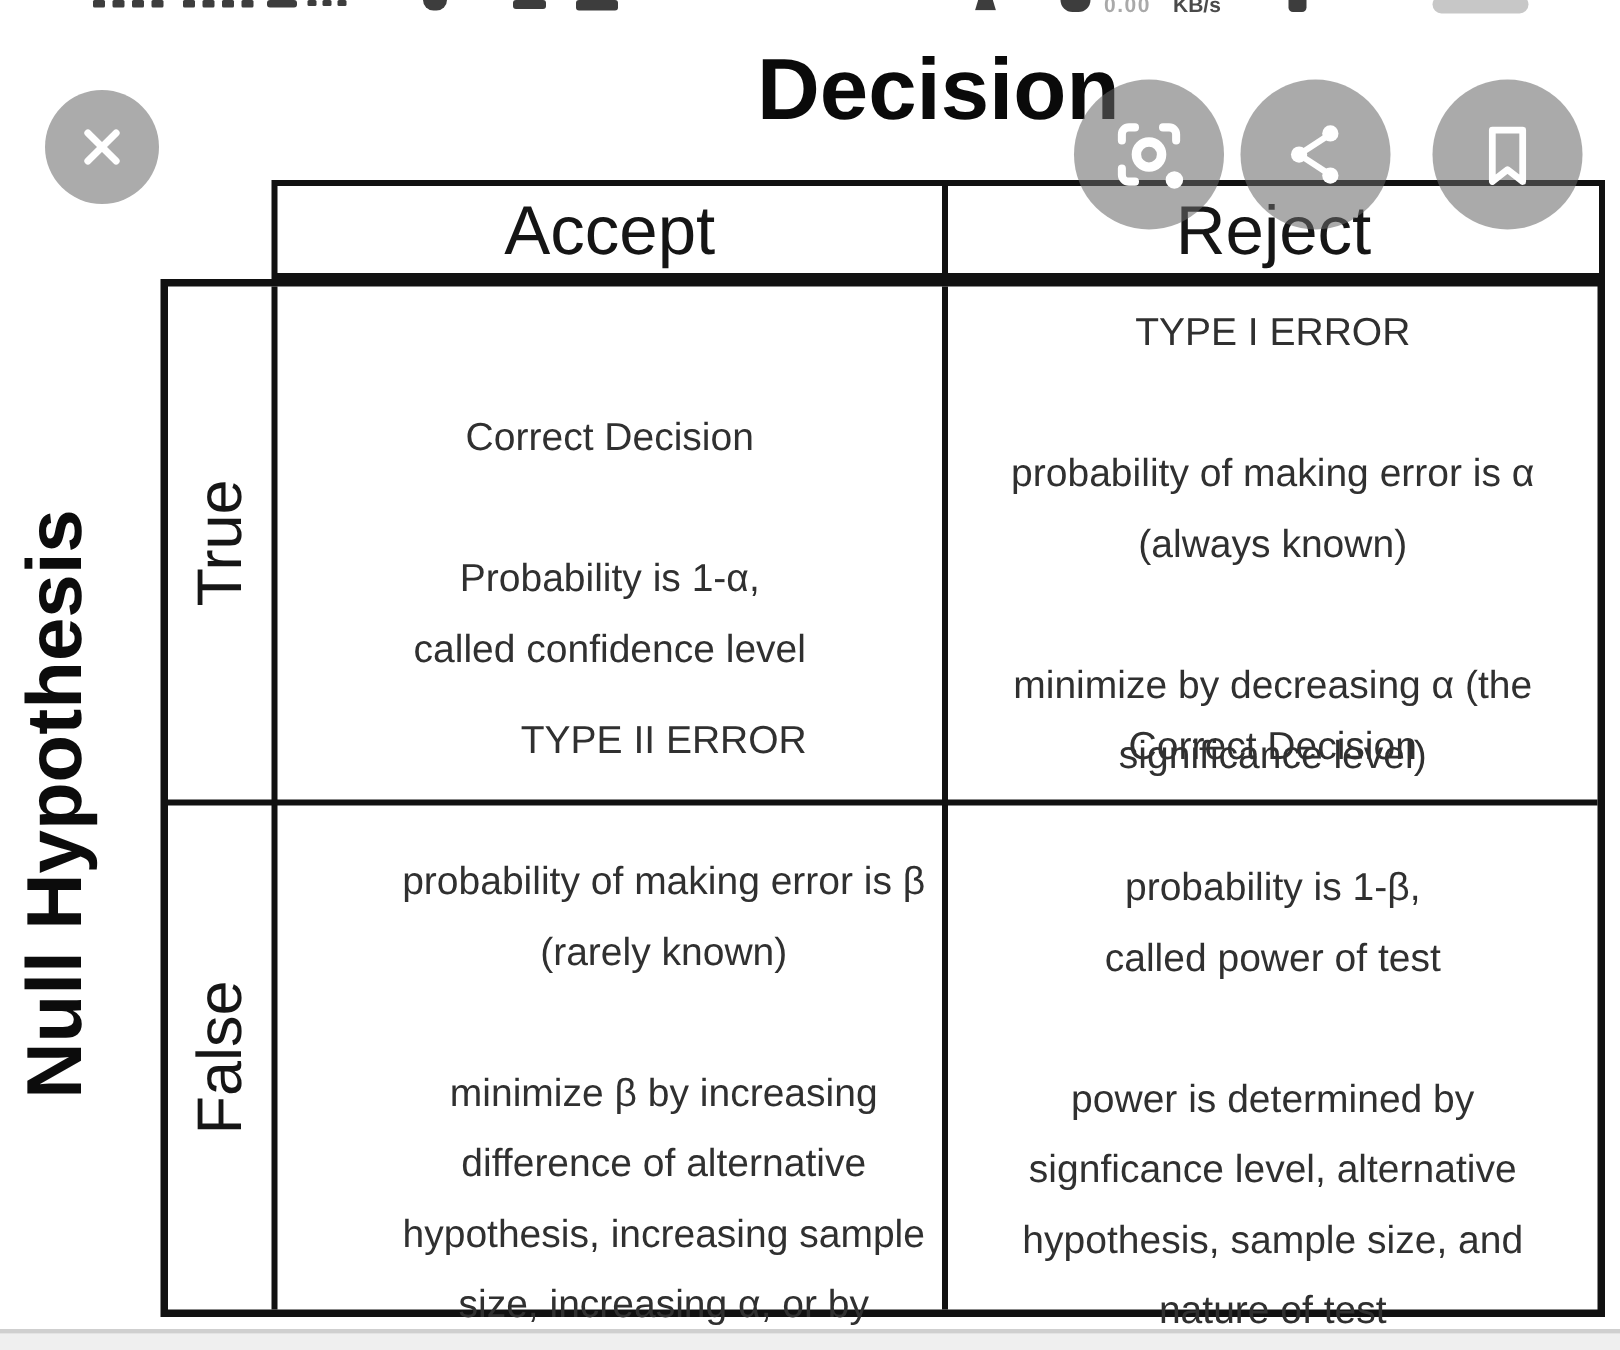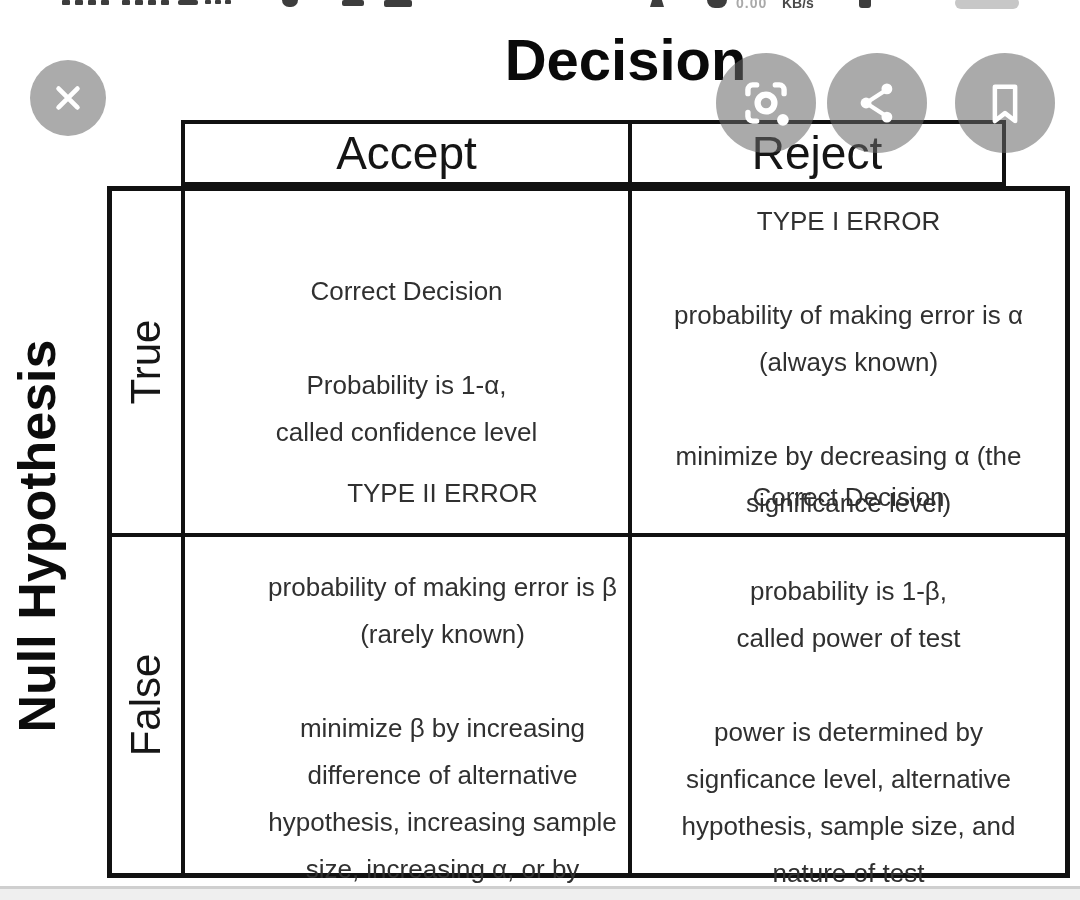--- a/index.html
+++ b/index.html
@@ -35,21 +35,21 @@
 
   
   .pic-title{
     position:absolute;left:181px;top:26px;width:889px;
     text-align:center;
     font-size:58px;font-weight:bold;color:#0a0a0a;letter-spacing:0px;
   }
 
   
   .col-header{
-    position:absolute;left:181px;top:120px;width:825px;height:66px;
+    position:absolute;left:181px;top:120px;width:889px;height:66px;
     box-sizing:border-box;border:4px solid #111;
     display:flex;z-index:5;background:transparent;
   }
   .col-header .hcell{
     display:flex;align-items:center;justify-content:center;
     font-size:46px;color:#151515;
   }
   .col-header .hcell.first{width:443px;}
   .col-header .hcell.second{flex:1;border-left:4px solid #111;}
 

